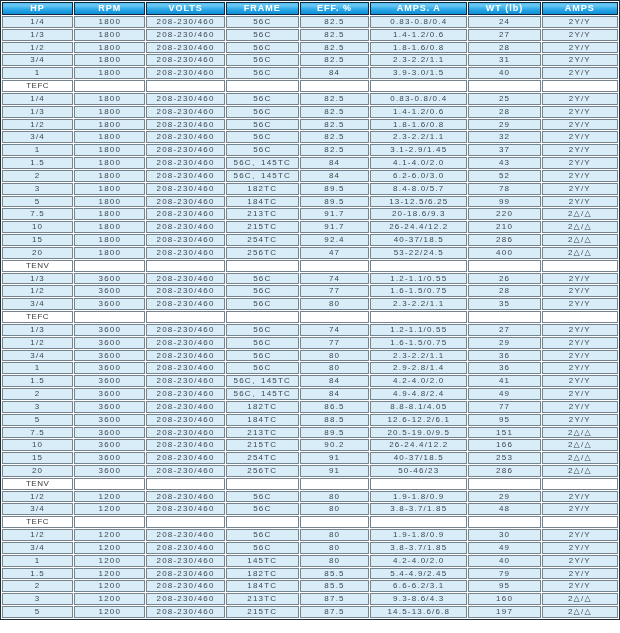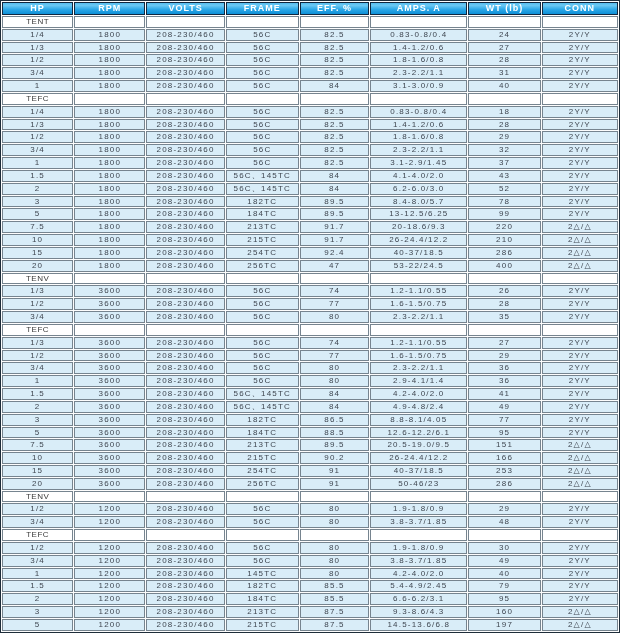--- a/index.html
+++ b/index.html
@@ -71,35 +71,25 @@
   </colgroup>
   <thead>
     <tr>
       <th class="hdr">HP</th>
       <th class="hdr">RPM</th>
       <th class="hdr">VOLTS</th>
       <th class="hdr">FRAME</th>
       <th class="hdr">EFF. %</th>
       <th class="hdr">AMPS. A</th>
       <th class="hdr">WT (lb)</th>
-      <th class="hdr">CONN</th>
+      <th class="hdr">AMPS</th>
     </tr>
   </thead>
   <tbody>
       <tr>
-        <td class="section-cell">TENT</td>
-        <td class="section-cell"></td>
-        <td class="section-cell"></td>
-        <td class="section-cell"></td>
-        <td class="section-cell"></td>
-        <td class="section-cell"></td>
-        <td class="section-cell"></td>
-        <td class="section-cell"></td>
-      </tr>
-      <tr>
         <td class="data-cell">1/4</td>
         <td class="data-cell">1800</td>
         <td class="data-cell">208-230/460</td>
         <td class="data-cell">56C</td>
         <td class="data-cell">82.5</td>
         <td class="data-cell">0.83-0.8/0.4</td>
         <td class="data-cell">24</td>
         <td class="data-cell">2Y/Y</td>
       </tr>
       <tr>
@@ -131,42 +121,42 @@
         <td class="data-cell">2.3-2.2/1.1</td>
         <td class="data-cell">31</td>
         <td class="data-cell">2Y/Y</td>
       </tr>
       <tr>
         <td class="data-cell">1</td>
         <td class="data-cell">1800</td>
         <td class="data-cell">208-230/460</td>
         <td class="data-cell">56C</td>
         <td class="data-cell">84</td>
-        <td class="data-cell">3.1-3.0/0.9</td>
+        <td class="data-cell">3.9-3.0/1.5</td>
         <td class="data-cell">40</td>
         <td class="data-cell">2Y/Y</td>
       </tr>
       <tr>
         <td class="section-cell">TEFC</td>
         <td class="section-cell"></td>
         <td class="section-cell"></td>
         <td class="section-cell"></td>
         <td class="section-cell"></td>
         <td class="section-cell"></td>
         <td class="section-cell"></td>
         <td class="section-cell"></td>
       </tr>
       <tr>
         <td class="data-cell">1/4</td>
         <td class="data-cell">1800</td>
         <td class="data-cell">208-230/460</td>
         <td class="data-cell">56C</td>
         <td class="data-cell">82.5</td>
         <td class="data-cell">0.83-0.8/0.4</td>
-        <td class="data-cell">18</td>
+        <td class="data-cell">25</td>
         <td class="data-cell">2Y/Y</td>
       </tr>
       <tr>
         <td class="data-cell">1/3</td>
         <td class="data-cell">1800</td>
         <td class="data-cell">208-230/460</td>
         <td class="data-cell">56C</td>
         <td class="data-cell">82.5</td>
         <td class="data-cell">1.4-1.2/0.6</td>
         <td class="data-cell">28</td>
@@ -361,21 +351,21 @@
         <td class="data-cell">2.3-2.2/1.1</td>
         <td class="data-cell">36</td>
         <td class="data-cell">2Y/Y</td>
       </tr>
       <tr>
         <td class="data-cell">1</td>
         <td class="data-cell">3600</td>
         <td class="data-cell">208-230/460</td>
         <td class="data-cell">56C</td>
         <td class="data-cell">80</td>
-        <td class="data-cell">2.9-4.1/1.4</td>
+        <td class="data-cell">2.9-2.8/1.4</td>
         <td class="data-cell">36</td>
         <td class="data-cell">2Y/Y</td>
       </tr>
       <tr>
         <td class="data-cell">1.5</td>
         <td class="data-cell">3600</td>
         <td class="data-cell">208-230/460</td>
         <td class="data-cell">56C、145TC</td>
         <td class="data-cell">84</td>
         <td class="data-cell">4.2-4.0/2.0</td>

